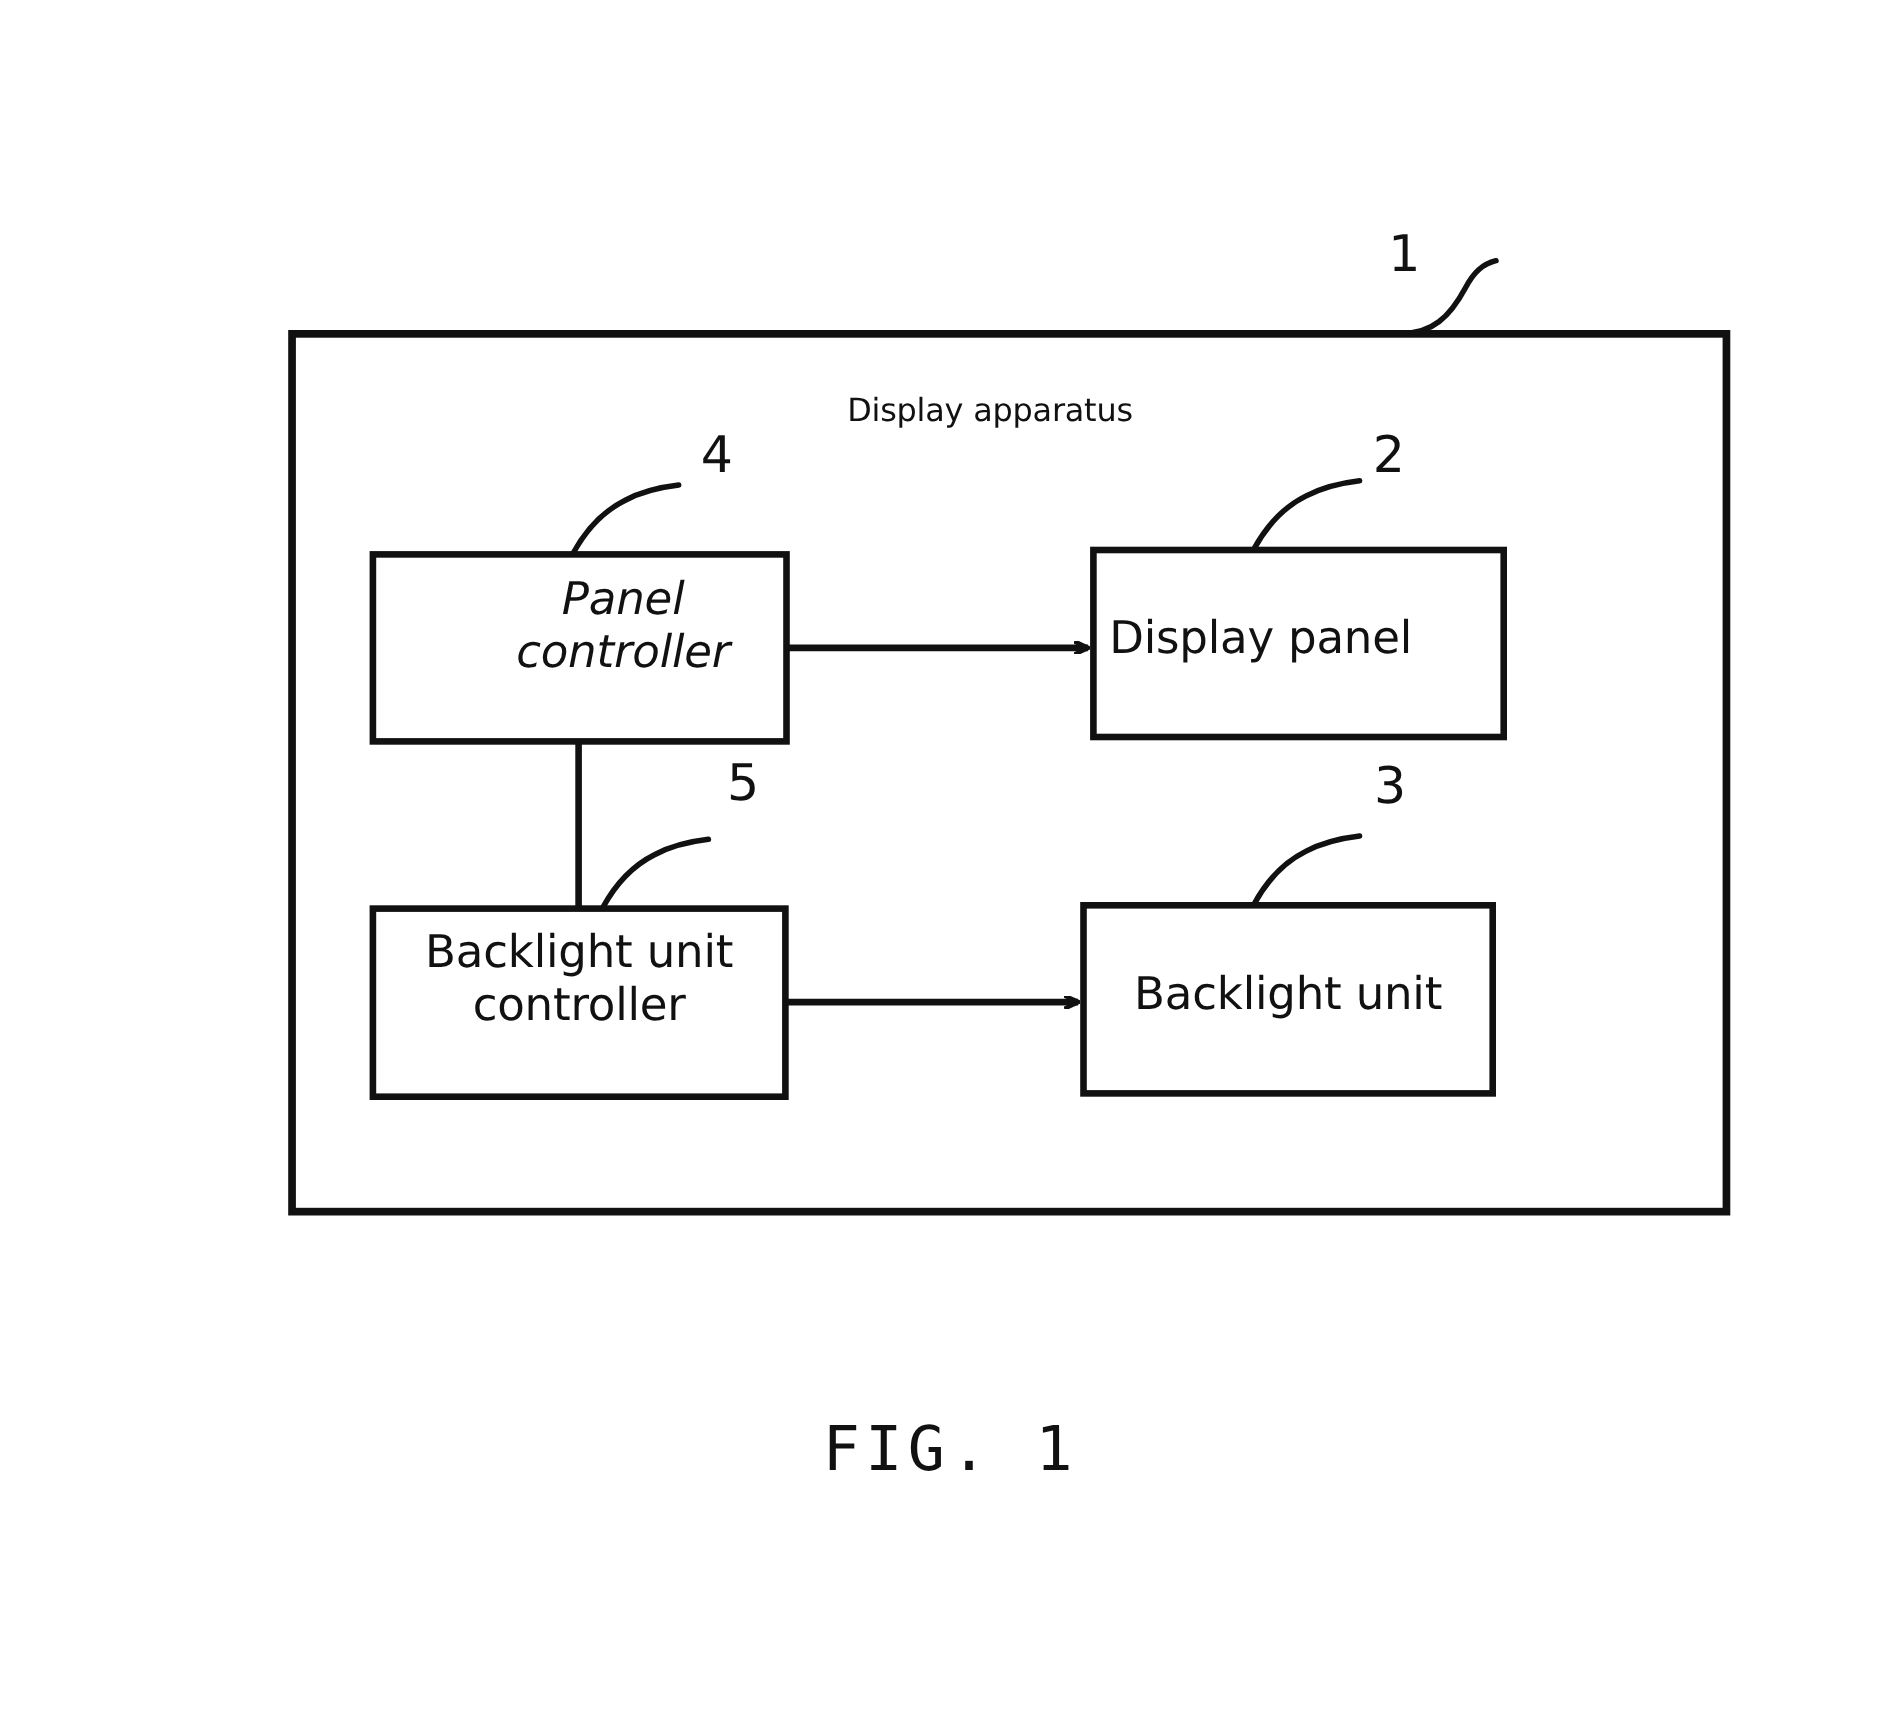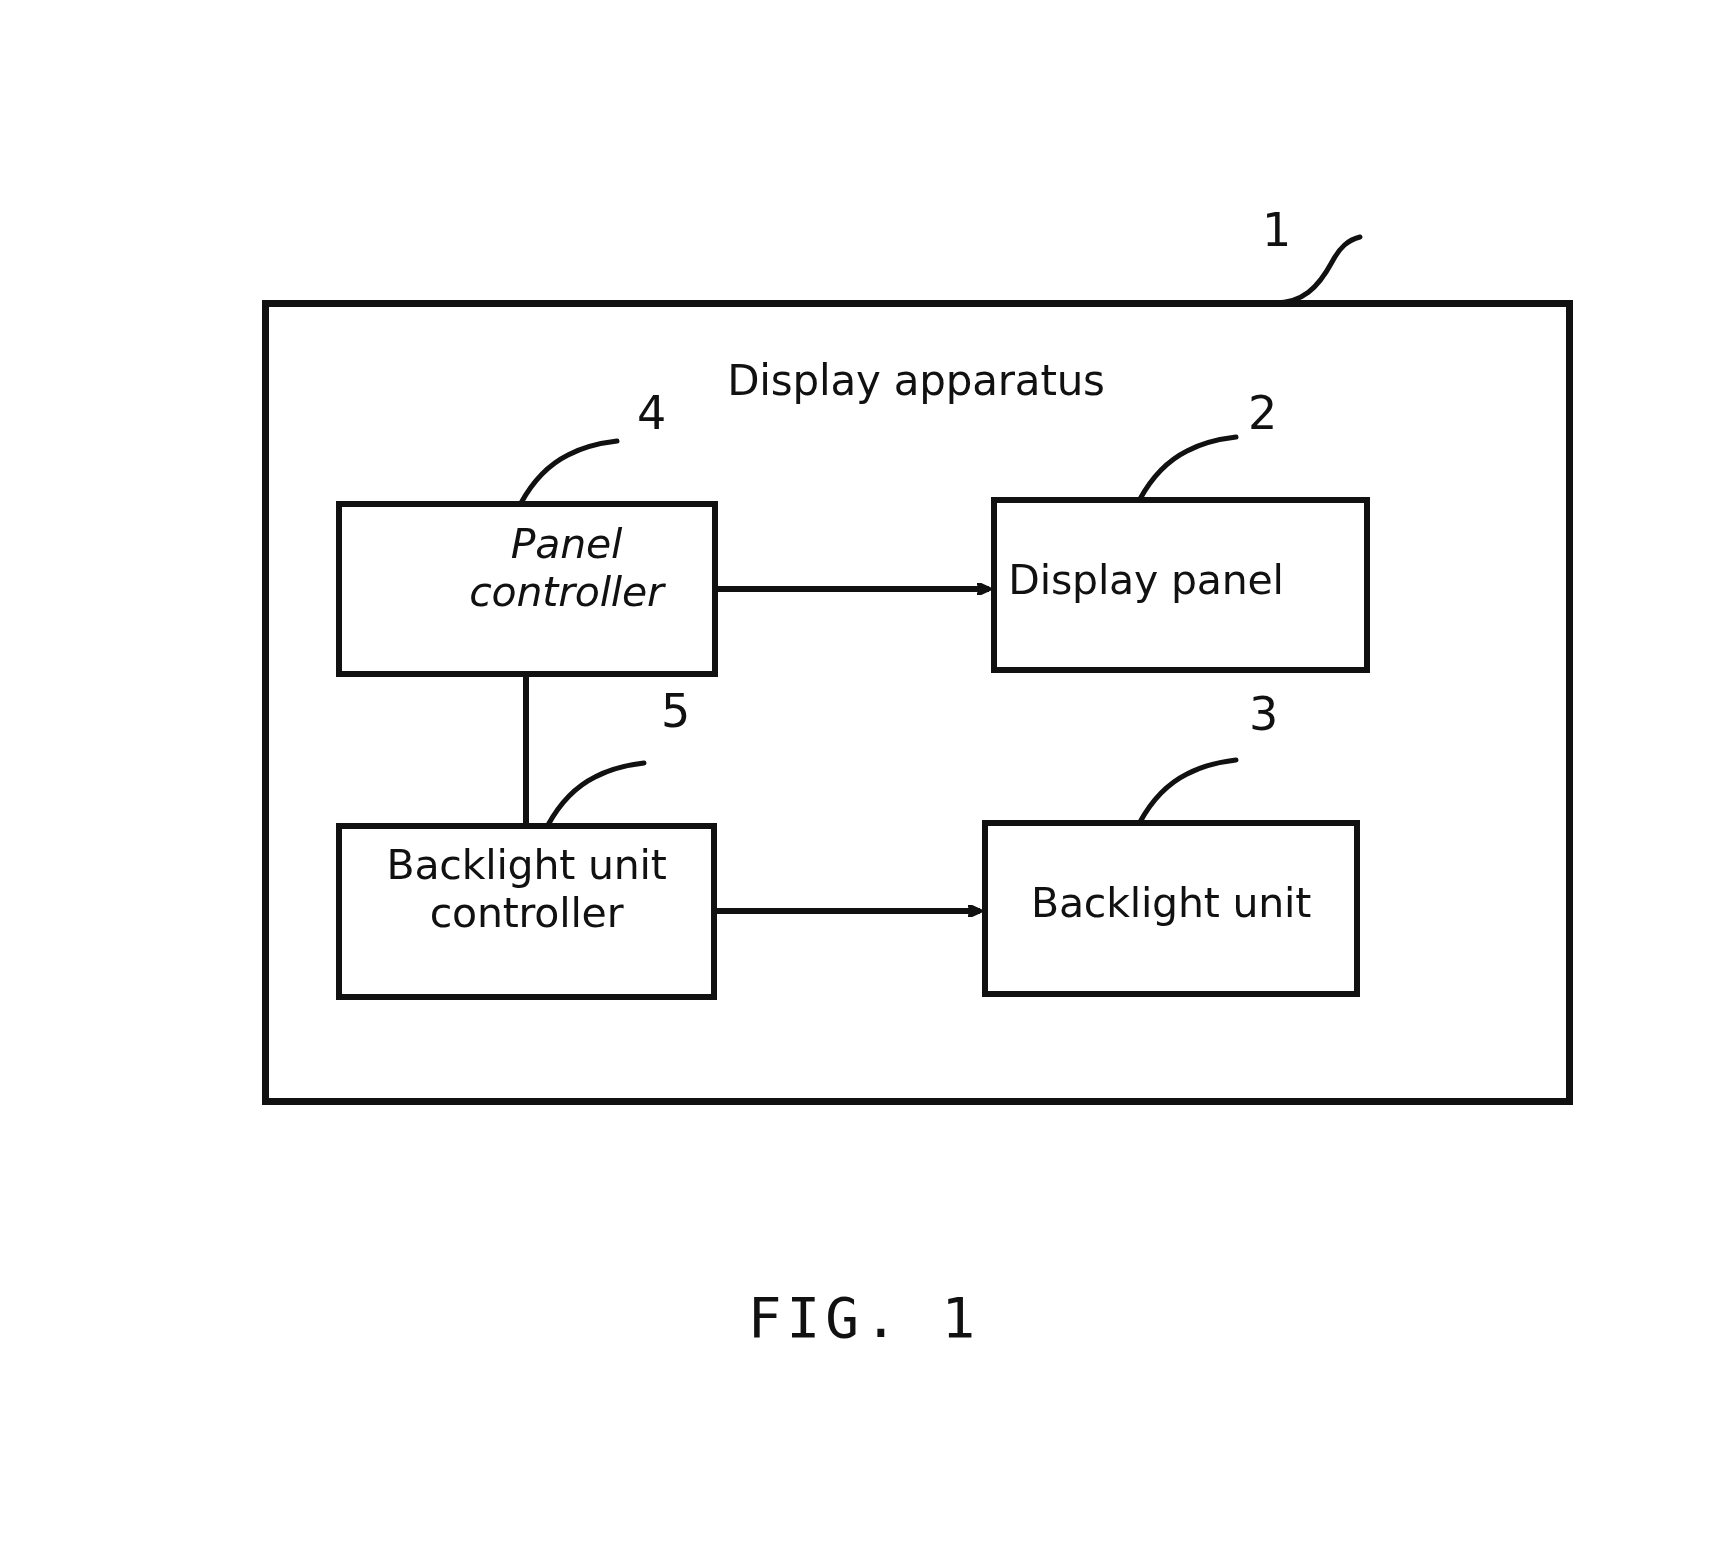--- a/index.html
+++ b/index.html
@@ -34,24 +34,24 @@
   .fig-text {
     position: absolute;
     text-align: center;
     line-height: 1.18;
     color: #111111;
     white-space: pre-line;
     letter-spacing: -0.2px;
   }
 
   .apparatus-title {
-    left: 262px;
+    left: 246px;
     top: 356px;
     width: 1308px;
-    font-size: 42px;
+    font-size: 29px;
   }
 
   .block-label {
     font-size: 41px;
   }
 
   .label-panel-controller {
     left: 336px;
     top: 520px;
     width: 461px;

